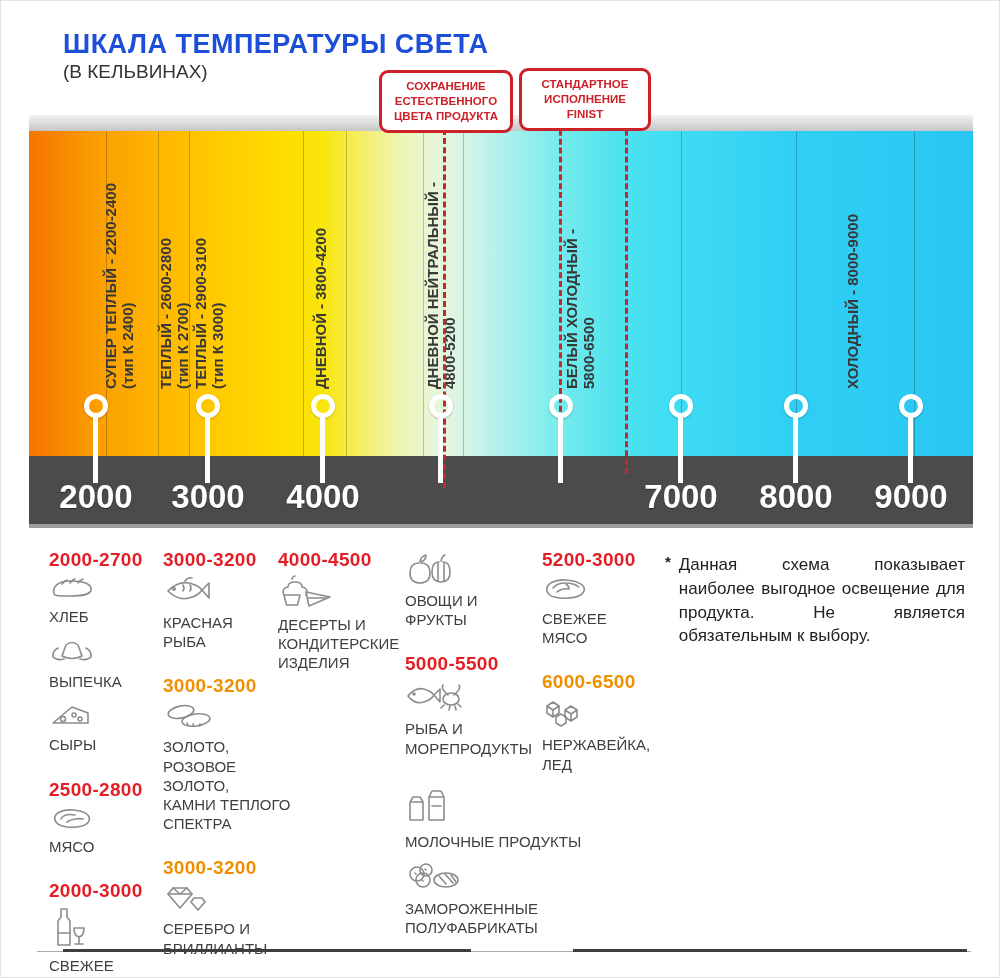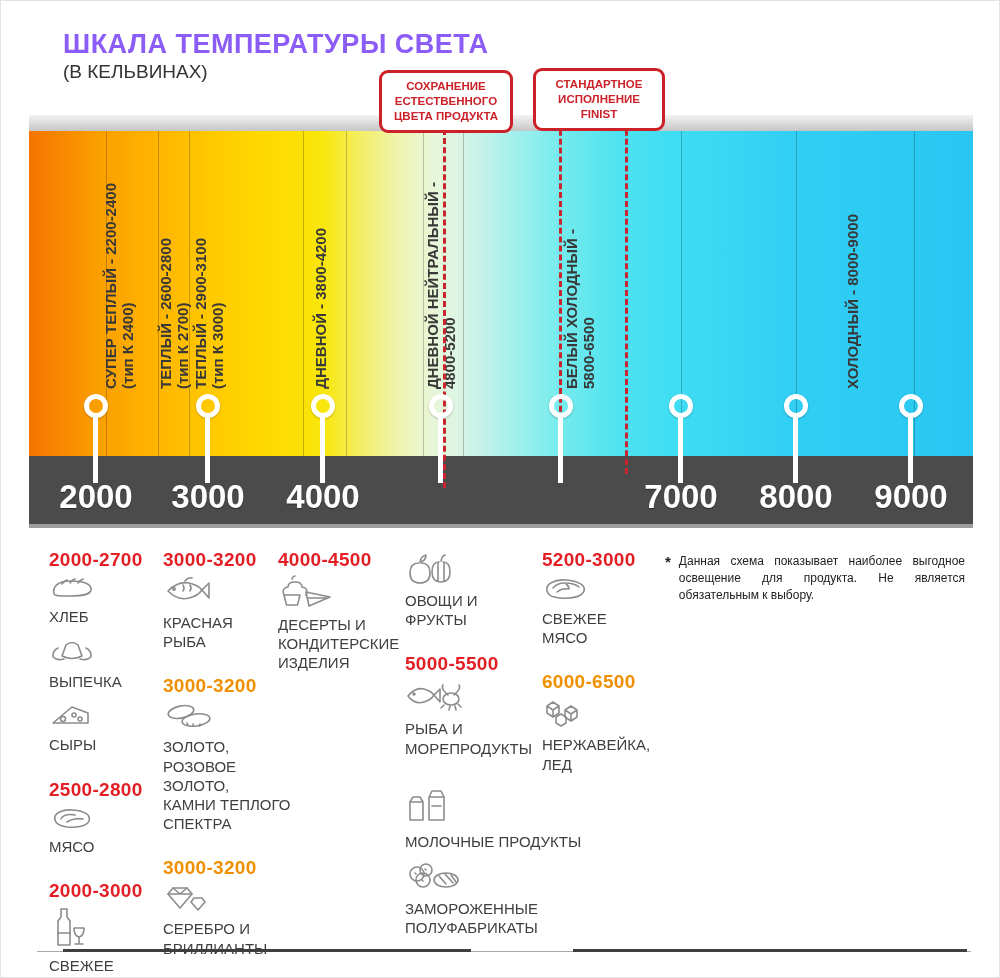--- a/index.html
+++ b/index.html
@@ -1,21 +1,21 @@
 <!DOCTYPE html>
 <html><head>
 <meta charset="utf-8">
 <style>
   * { margin:0; padding:0; box-sizing:border-box; }
   body { background:#fff; font-family:"Liberation Sans", sans-serif; }
   #stage { position:relative; width:1000px; height:978px; background:#fff; overflow:hidden;
            border:1px solid #e3e3e3; }
 
   .title { position:absolute; left:62px; top:28px; font-size:27px; font-weight:bold;
-           color:#8b5cf6; letter-spacing:.5px; }
+           color:#1d4ed8; letter-spacing:.5px; }
   .subtitle { position:absolute; left:62px; top:60px; font-size:19px; color:#333; }
 
   .callout { position:absolute; background:#fff; border:3px solid #cc2129; border-radius:9px;
              color:#cc2129; font-weight:bold; font-size:11.5px; line-height:1.3;
              text-align:center; padding:6px 4px; white-space:pre-line; z-index:6; }
   .dline { position:absolute; width:0; border-left:3px dashed #c9252e; z-index:4; }
 
   .topstrip { position:absolute; left:28px; top:114px; width:944px; height:16px;
               background:linear-gradient(to bottom,#f2f2f2,#c6c6c6); }
   .grad { position:absolute; left:28px; top:130px; width:944px; height:325px;
@@ -45,21 +45,21 @@
   .range.red { color:#e31e24; }
   .range.orange { color:#f08f00; }
   .product { margin-bottom:10px; }
   .picon { display:block; margin:4px 0 2px; }
   .picon svg { stroke:#8c8c8c; fill:none; stroke-width:1.6; stroke-linecap:round; stroke-linejoin:round; }
   .plabel { font-size:15px; color:#3f3f3f; line-height:1.28; white-space:pre-line; }
   .gap { height:14px; }
 
   .footnote { position:absolute; left:664px; top:552px; width:300px; display:flex; gap:8px; }
   .footnote .star { font-size:15px; font-weight:bold; color:#222; }
-  .footnote .ftext { font-size:12px; color:#222; line-height:1.4; text-align:justify; }
+  .footnote .ftext { font-size:17px; color:#222; line-height:1.4; text-align:justify; }
 
   .bline-base { position:absolute; left:36px; top:950px; width:934px; height:1px; background:#aaa; }
   .bline-seg { position:absolute; top:948px; height:3px; background:#3f3f3f; }
 </style>
 </head>
 <body>
 
 <div id="stage">
 
   <div class="title">ШКАЛА ТЕМПЕРАТУРЫ СВЕТА</div>
@@ -75,21 +75,21 @@
   <div class="gline" style="left:345px"></div>
   <div class="gline" style="left:422px"></div>
   <div class="gline" style="left:462px"></div>
   <div class="gline" style="left:680px"></div>
   <div class="gline" style="left:795px"></div>
   <div class="gline" style="left:913px"></div>
 
   <div class="callout" style="left:378px; top:69px; width:134px">СОХРАНЕНИЕ
 ЕСТЕСТВЕННОГО
 ЦВЕТА ПРОДУКТА</div>
-  <div class="callout" style="left:532px; top:67px; width:132px">СТАНДАРТНОЕ
+  <div class="callout" style="left:518px; top:67px; width:132px">СТАНДАРТНОЕ
 ИСПОЛНЕНИЕ
 FINIST</div>
 
   <div class="dline" style="left:442px; top:119px; height:368px"></div>
   <div class="dline" style="left:558px; top:111px; height:362px"></div>
   <div class="dline" style="left:624px; top:111px; height:362px"></div>
 
   <div class="vlabel" style="left:101px">СУПЕР ТЕПЛЫЙ - 2200-2400
 (тип К 2400)</div>
   <div class="vlabel" style="left:156px">ТЕПЛЫЙ - 2600-2800

